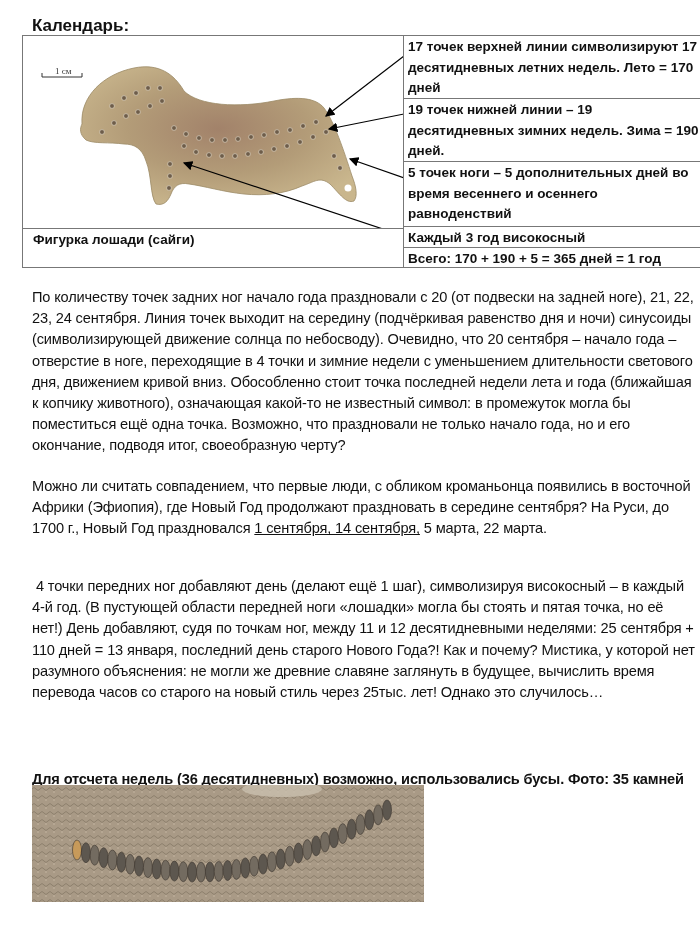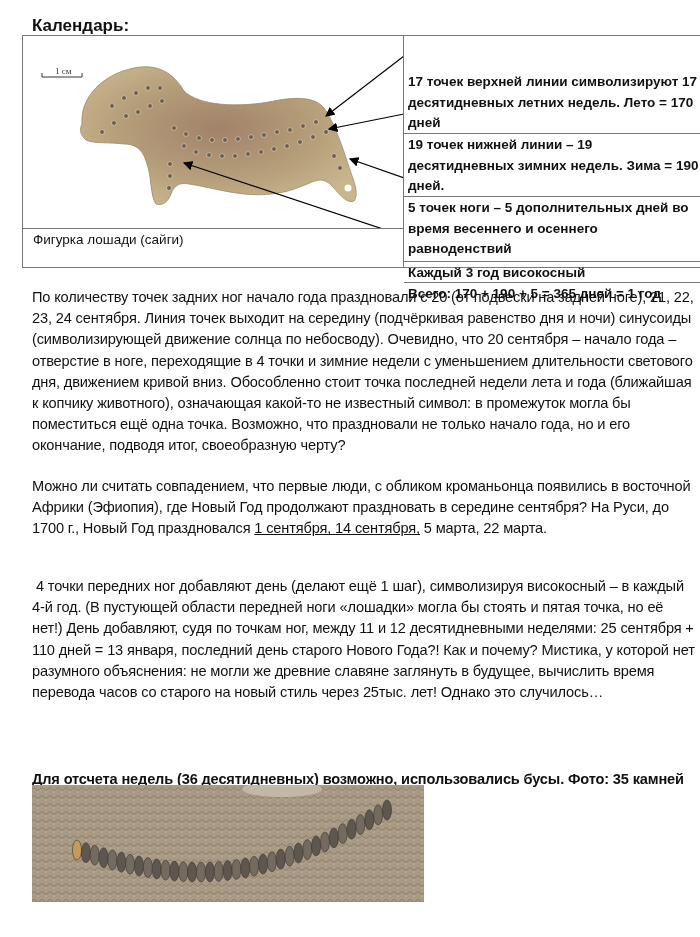--- a/index.html
+++ b/index.html
@@ -4,23 +4,23 @@
 <style>
   html, body { margin: 0; padding: 0; background: #ffffff; }
   body { width: 700px; height: 937px; position: relative; overflow: hidden;
          font-family: "Liberation Sans", "DejaVu Sans", sans-serif; color: #111; }
   .title { position: absolute; left: 32px; top: 16px; font-size: 17px; font-weight: bold; }
   .tbl { position: absolute; left: 22px; top: 35px; width: 678px; height: 233px;
          border: 1px solid #777; border-right: none; box-sizing: border-box; }
   .left-img { position: absolute; left: 1px; top: 0; width: 380px; height: 192px; text-align: right; }
   .left-cap { position: absolute; left: 0; top: 192px; width: 380px; height: 40px;
               border-top: 1px solid #777; box-sizing: border-box; padding: 1px 0 0 10px;
-              font-size: 13.5px; font-weight: normal; line-height: 19px; }
+              font-size: 13.5px; font-weight: bold; line-height: 19px; }
   .vline { position: absolute; left: 380px; top: 0; width: 1px; height: 232px; background: #777; }
-  .right-col { position: absolute; left: 381px; top: 0; width: 297px; margin-top: 35px; }
+  .right-col { position: absolute; left: 381px; top: 0; width: 297px; }
   .rc { box-sizing: border-box; border-bottom: 1px solid #777; padding: 1px 0 0 4px;
         font-size: 13.5px; font-weight: bold; line-height: 20.5px; }
   .rc:last-child { border-bottom: none; }
   .para { position: absolute; left: 32px; width: 664px; font-size: 14.6px; line-height: 21.2px;
           letter-spacing: -0.15px; }
   .para.bold { font-weight: bold; margin-top: 24px; }
   .u { text-decoration: underline; }
   .beads { position: absolute; left: 32px; top: 785px; width: 392px; height: 117px; }
 </style>
 </head>

